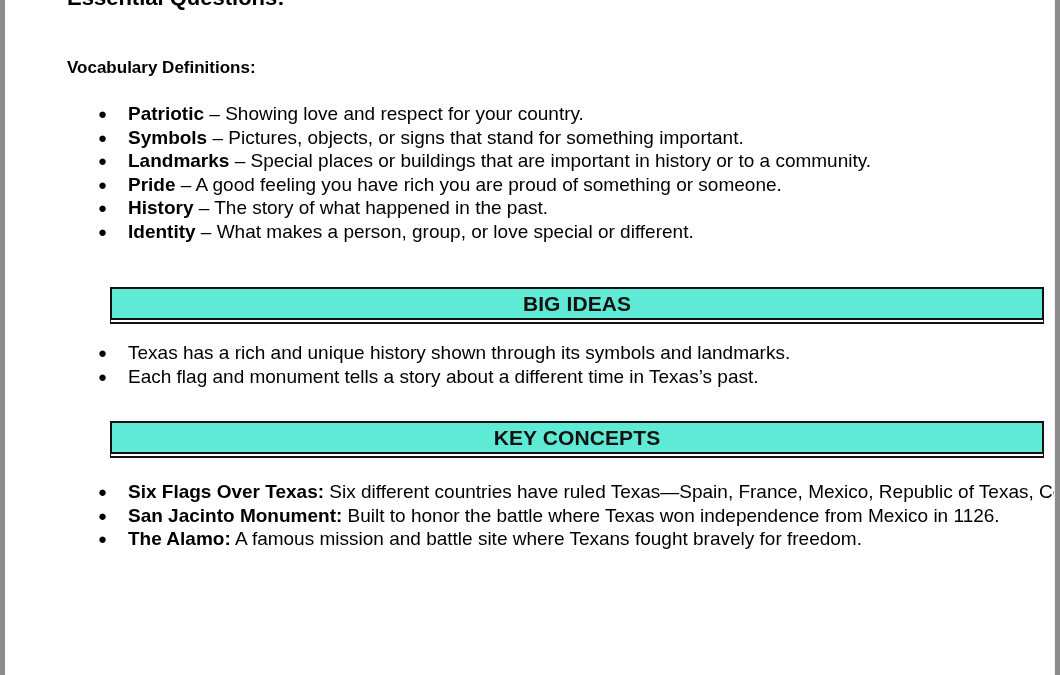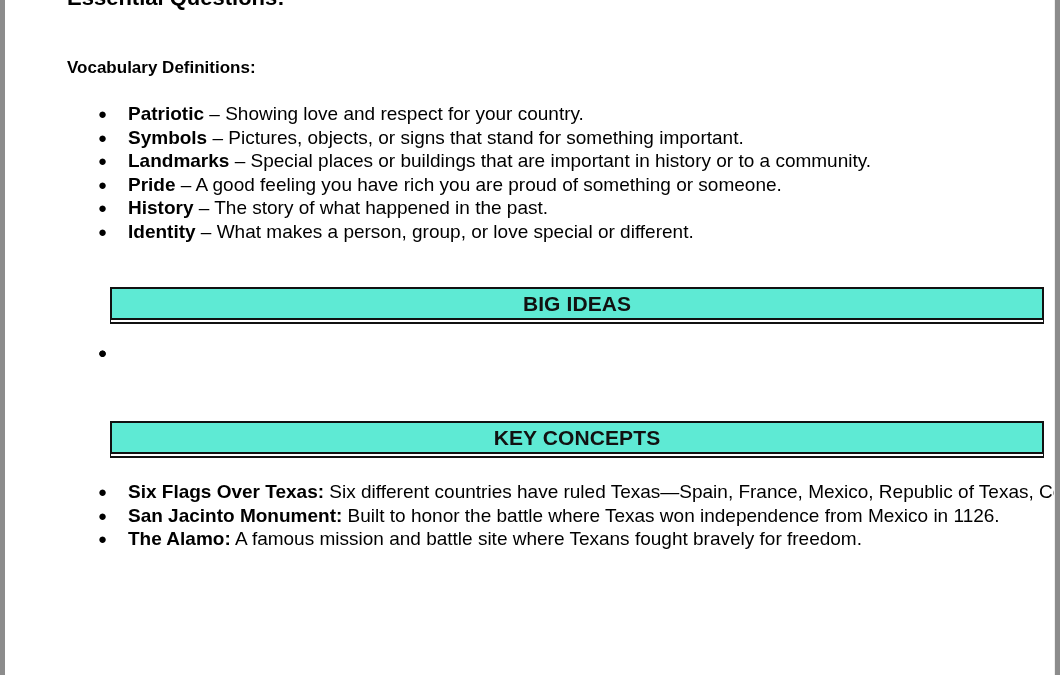--- a/index.html
+++ b/index.html
@@ -120,22 +120,22 @@
     <li><span class="bullet">●</span><b>Pride</b><span> – A good feeling you have rich you are proud of something or someone.</span></li>
     <li><span class="bullet">●</span><b>History</b><span> – The story of what happened in the past.</span></li>
     <li><span class="bullet">●</span><b>Identity</b><span> – What makes a person, group, or love special or different.</span></li>
   </ul>
 
   <div class="section-box big-box">
     <span class="title">BIG IDEAS</span>
   </div>
 
   <ul class="list big-list">
-    <li><span class="bullet">●</span></li>
-    <li><span class="bullet">●</span></li>
+    <li><span class="bullet">●</span><span>Texas has a rich and unique history shown through its symbols and landmarks.</span></li>
+    <li><span class="bullet">●</span><span>Each flag and monument tells a story about a different time in Texas’s past.</span></li>
   </ul>
 
   <div class="section-box key-box">
     <span class="title">KEY CONCEPTS</span>
   </div>
 
   <ul class="list key-list">
     <li><span class="bullet">●</span><b>Six Flags Over Texas:</b><span> Six different countries have ruled Texas—Spain, France, Mexico, Republic of Texas, Confederate States, and the United States.</span></li>
     <li><span class="bullet">●</span><b>San Jacinto Monument:</b><span> Built to honor the battle where Texas won independence from Mexico in 1126.</span></li>
     <li><span class="bullet">●</span><b>The Alamo:</b><span> A famous mission and battle site where Texans fought bravely for freedom.</span></li>

